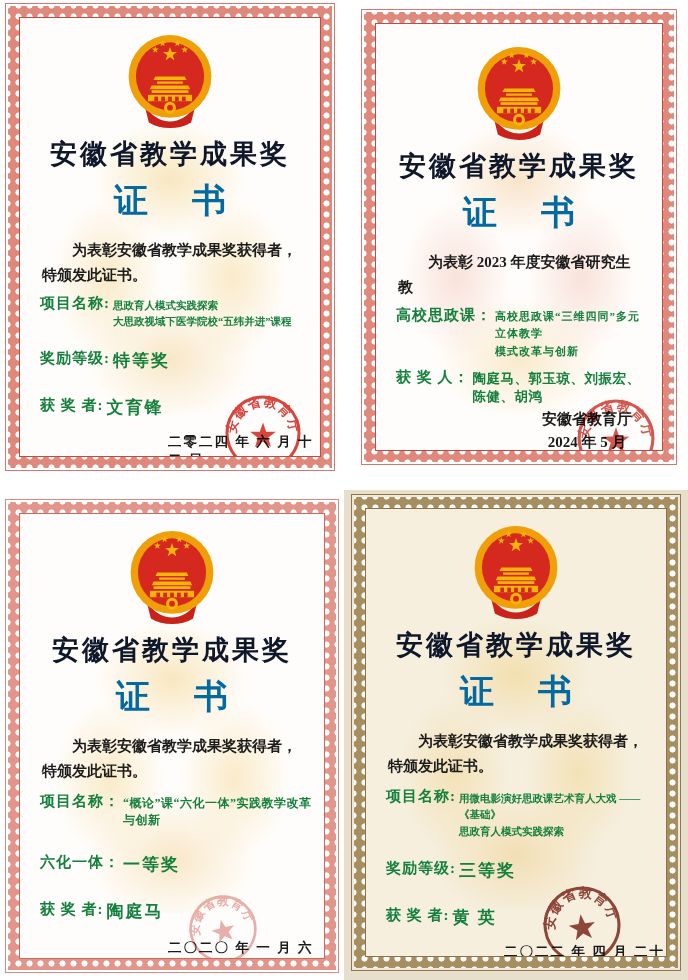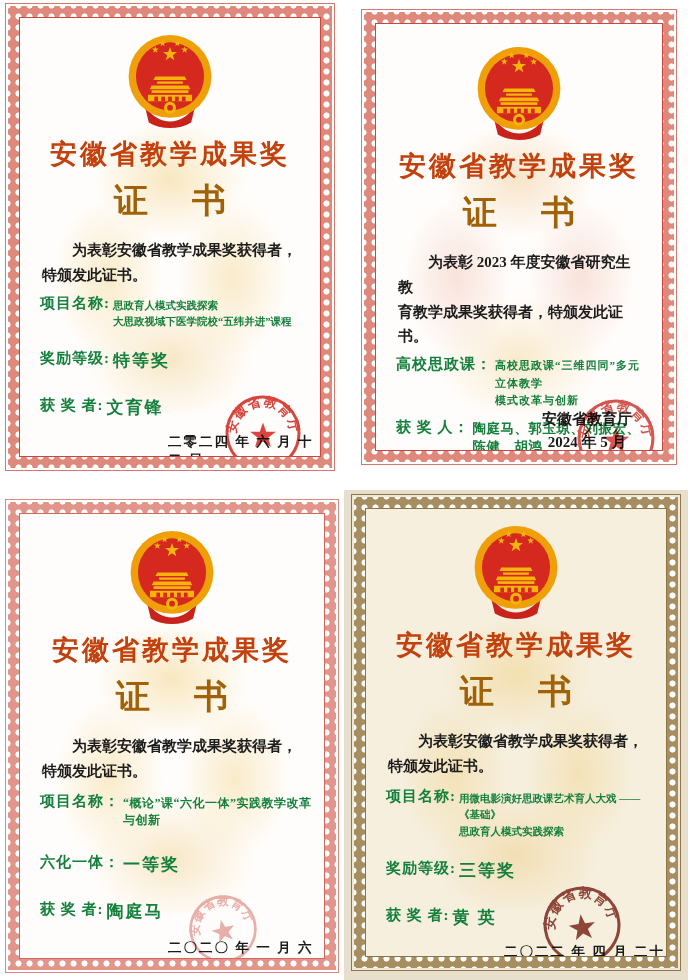--- a/index.html
+++ b/index.html
@@ -28,22 +28,22 @@
       radial-gradient(ellipse 30% 38% at 74% 55%, rgba(240,205,120,.38), rgba(240,205,120,0) 70%),
       radial-gradient(ellipse 46% 30% at 50% 82%, rgba(235,190,100,.34), rgba(235,190,100,0) 70%);}
   .c2 .wm{background:
       radial-gradient(ellipse 42% 28% at 50% 22%, rgba(238,190,130,.4), rgba(238,190,130,0) 70%),
       radial-gradient(ellipse 30% 38% at 26% 55%, rgba(236,170,150,.32), rgba(236,170,150,0) 70%),
       radial-gradient(ellipse 30% 38% at 74% 55%, rgba(236,170,150,.32), rgba(236,170,150,0) 70%),
       radial-gradient(ellipse 46% 30% at 50% 82%, rgba(235,190,100,.3), rgba(235,190,100,0) 70%);}
   .content{position:relative;z-index:1;height:100%;}
   .emblem{display:block;margin:14px auto 2px;}
   .c2 .emblem{margin-top:20px;}
-  .title{text-align:center;font-weight:bold;font-size:27px;letter-spacing:3px;color:#c2410c;margin-top:6px;}
-  .subtitle{text-align:center;font-weight:bold;font-size:34px;letter-spacing:44px;padding-left:44px;margin-top:6px;color:#a16207;}
+  .title{text-align:center;font-weight:bold;font-size:27px;letter-spacing:3px;color:#0f172a;margin-top:6px;}
+  .subtitle{text-align:center;font-weight:bold;font-size:34px;letter-spacing:44px;padding-left:44px;margin-top:6px;color:#0369a1;}
   .bodytext{margin:14px 22px 0 22px;font-size:15px;font-weight:bold;line-height:1.65;color:#1c1c1c;}
   .bodytext .l1{text-indent:2em;}
   .row{display:flex;align-items:flex-start;margin:12px 12px 0 20px;font-weight:bold;color:#15803d;z-index:1;position:relative;}
   .row .lbl{font-size:15px;white-space:nowrap;letter-spacing:1px;}
   .row .val{margin-left:3px;}
   .vl{display:block;}
   .val.small{font-size:10.5px;line-height:1.6;padding-top:4px;}
   .val.kai{font-size:11px;line-height:1.6;padding-top:2px;letter-spacing:1px;}
   .val.kai12{font-size:12px;padding-top:3px;letter-spacing:0.5px;}
   .val.names{font-size:13.5px;padding-top:2px;letter-spacing:0.5px;}
@@ -140,21 +140,20 @@
       <div class="inner">
         <div class="wm"></div>
         <div class="content">
           <svg class="emblem" width="92" height="98" viewBox="0 0 100 106">
               <use href="#emb"></use>
             </svg>
           <div class="title">安徽省教学成果奖</div>
           <div class="subtitle">证书</div>
           <div class="bodytext">
             <div class="l1">为表彰 2023 年度安徽省研究生教</div>
-            <div class="l2">育教学成果奖获得者，特颁发此证书。</div>
           </div>
           <div class="row mt6">
             <span class="lbl">高校思政课：</span>
             <span class="val kai">
               <span class="vl">高校思政课“三维四同”多元立体教学</span>
               <span class="vl">模式改革与创新</span>
             </span>
           </div>
           <div class="row mt8">
             <span class="lbl">获 奖 人：</span>

